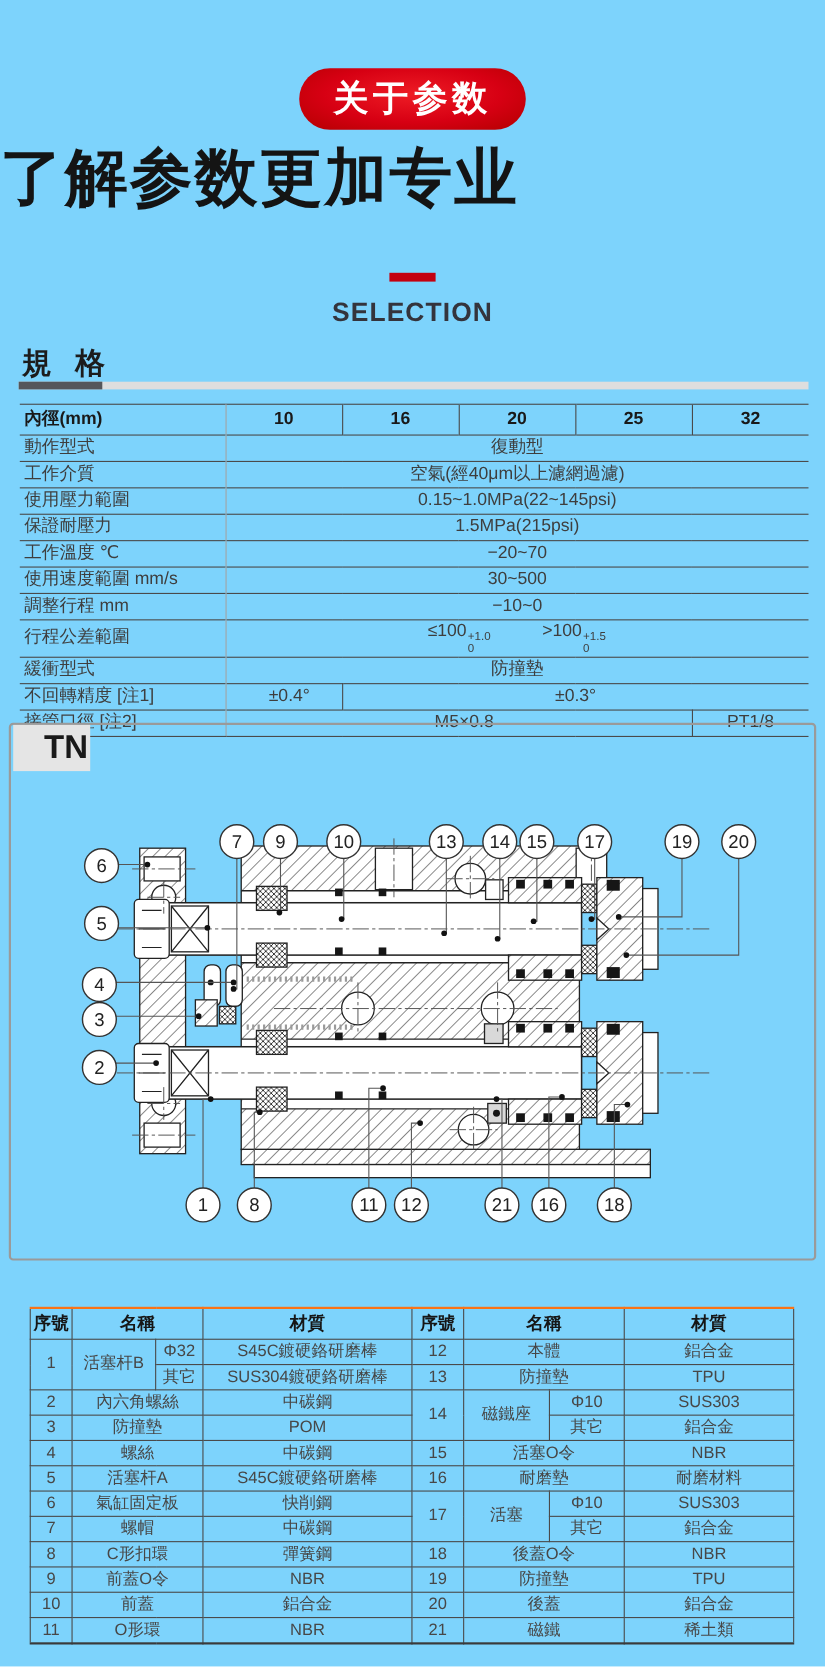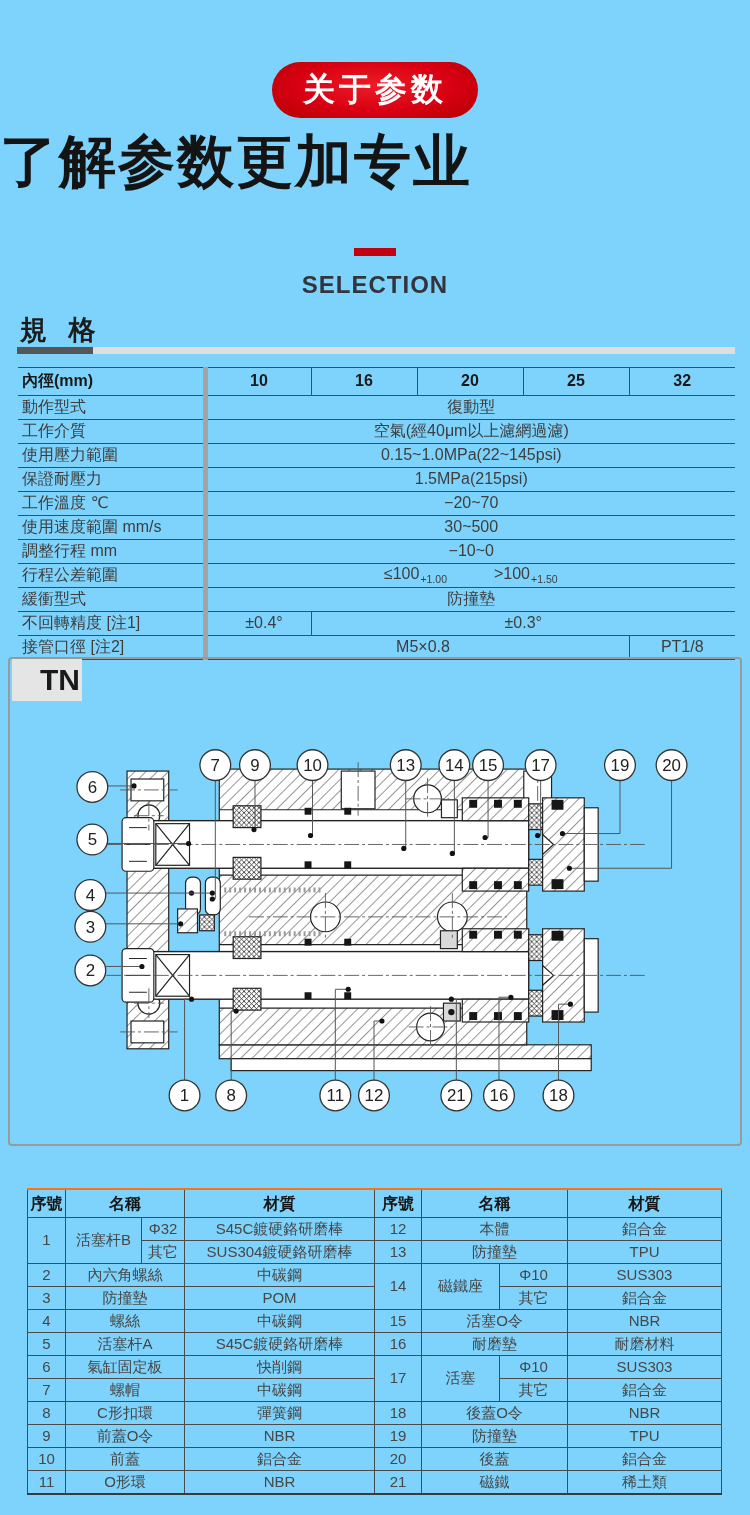--- a/index.html
+++ b/index.html
@@ -19,25 +19,25 @@
         font-size:24px;font-weight:bold;color:#34343c;letter-spacing:1px;}
   .spec-head{position:absolute;top:312px;left:20px;font-size:27px;font-weight:bold;
         color:#1c1c1c;letter-spacing:7px;}
   .bar{position:absolute;top:347px;left:17px;width:718px;height:7px;background:#dedede;}
   .bar i{display:block;width:76px;height:7px;background:#55565a;}
   
   table{border-collapse:collapse;table-layout:fixed;}
   .spec{position:absolute;top:367px;left:18px;width:717px;font-size:16px;color:#3e3e3e;}
   .spec td{border-top:1px solid #4a4a4a;height:21px;text-align:center;padding:1px 0;line-height:1.15;}
   .spec tr:last-child td{border-bottom:1px solid #4a4a4a;}
-  .spec td.lbl{text-align:left;padding-left:4px;border-right:5px solid #a3a3a3;}
+  .spec td.lbl{text-align:left;padding-left:4px;border-right:1px solid #a3a3a3;}
   .spec tr.hd td{height:25px;font-weight:bold;color:#191919;}
   .spec tr.hd td + td{border-left:1px solid #4a4a4a;}
   .spec td.vr{border-right:1px solid #4a4a4a;padding-left:10px;}
-  .stk{display:inline-flex;flex-direction:row;vertical-align:-4px;margin:0 1px;
+  .stk{display:inline-flex;flex-direction:column;vertical-align:-4px;margin:0 1px;
        font-size:10.5px;line-height:1.05;text-align:left;}
   .gap{display:inline-block;width:46px;}
   
   .tn{position:absolute;top:657px;left:8px;width:734px;height:489px;box-sizing:border-box;
       border:2px solid #9a9a9a;border-radius:4px;}
   .tn-label{position:absolute;top:0;left:2px;width:70px;height:42px;background:#e5e5e5;
       font-size:30px;font-weight:bold;color:#1a1a1a;display:flex;align-items:center;
       padding-left:28px;box-sizing:border-box;z-index:2;}
   .tn svg{position:absolute;top:0;left:0;width:100%;height:100%;}
   

